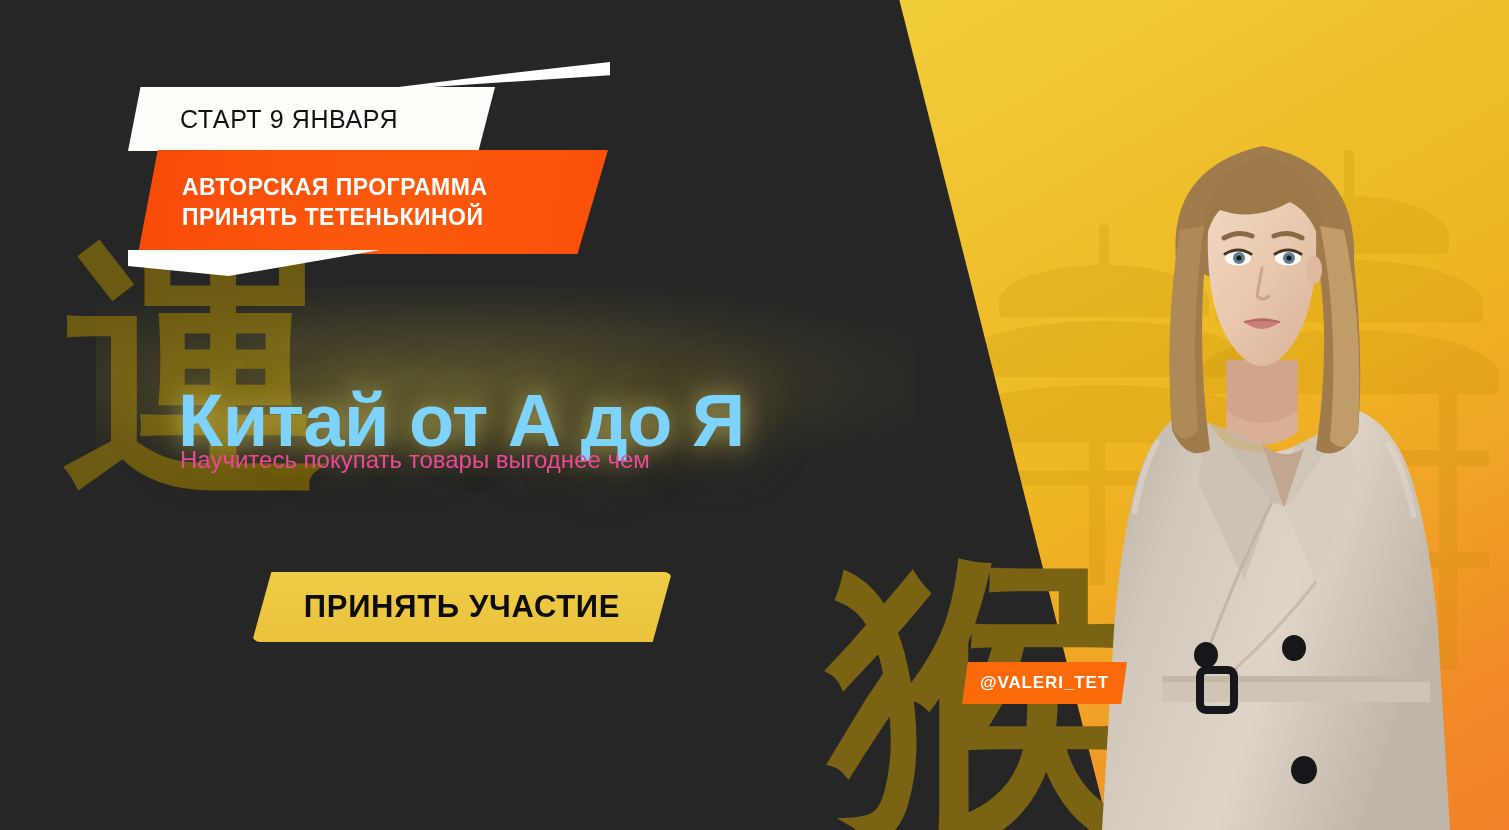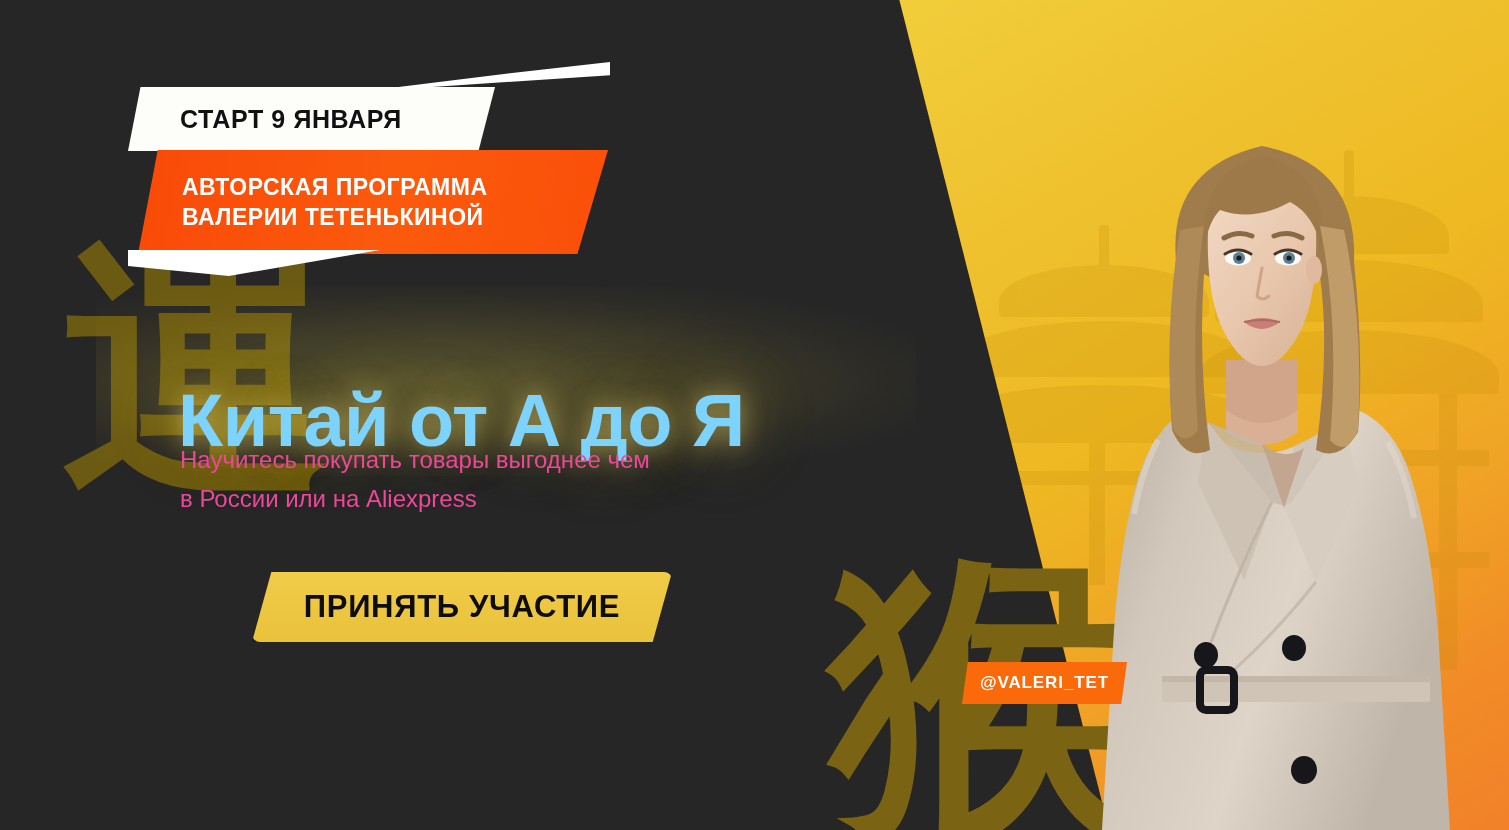--- a/index.html
+++ b/index.html
@@ -138,21 +138,21 @@
     height: 64px;
     background: #fdfdfa;
     clip-path: polygon(3.4% 0%, 100% 0%, 95.5% 100%, 0% 100%);
     filter: drop-shadow(0 0 11px rgba(230,212,92,0.80));
     display: flex;
     align-items: center;
   }
   .badge-date-text {
     margin-left: 52px;
     font-size: 25px;
-    font-weight: 700;
+    font-weight: 400;
     letter-spacing: 0.6px;
     color: #111111;
     white-space: nowrap;
   }
 
   .badge-program {
     position: absolute;
     left: 20px;
     top: 88px;
     width: 470px;
@@ -313,31 +313,30 @@
 
   <div class="badge-stack">
     <div class="sliver-top"></div>
 
     <div class="badge-date">
       <span class="badge-date-text">СТАРТ 9 ЯНВАРЯ</span>
     </div>
 
     <div class="badge-program">
       <span class="badge-program-line">АВТОРСКАЯ ПРОГРАММА</span>
-      <span class="badge-program-line">ВАЛЕРИИ ТЕТЕНЬКИНОЙ</span>
+      <span class="badge-program-line">ПРИНЯТЬ ТЕТЕНЬКИНОЙ</span>
     </div>
 
     <div class="sliver-bottom"></div>
   </div>
 
   <h1 class="headline">Китай от А до Я</h1>
 
   <div class="subtitle">
     <div class="subtitle-line">Научитесь покупать товары выгоднее чем</div>
-    <div class="subtitle-line">в России или на Aliexpress</div>
   </div>
 
   <button class="cta">
     <span class="cta-label">ПРИНЯТЬ УЧАСТИЕ</span>
   </button>
 
   <div class="handle">
     <span class="handle-text">@VALERI_TET</span>
   </div>
 

